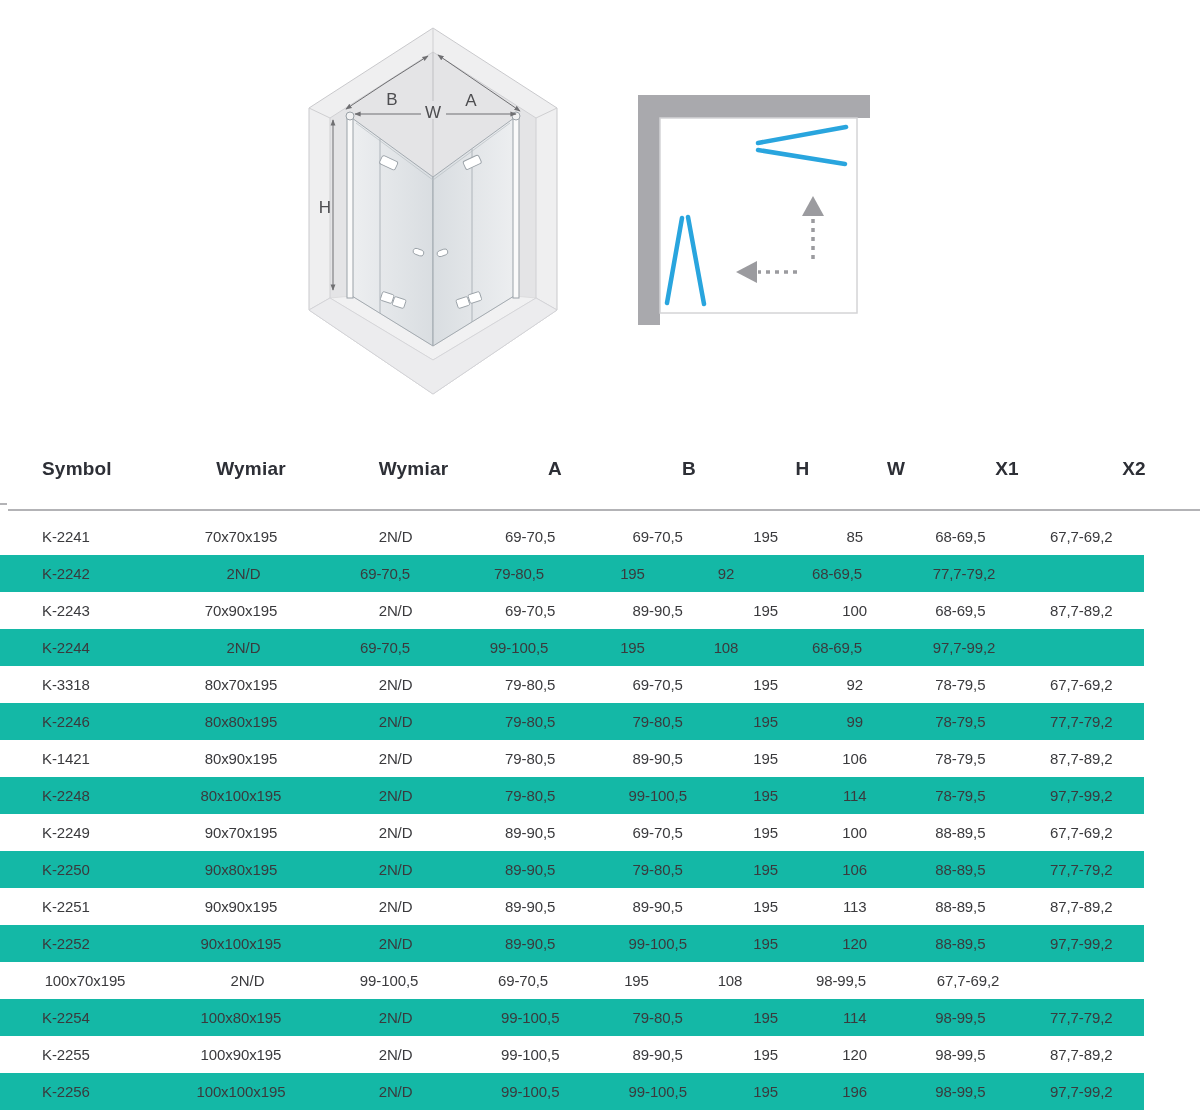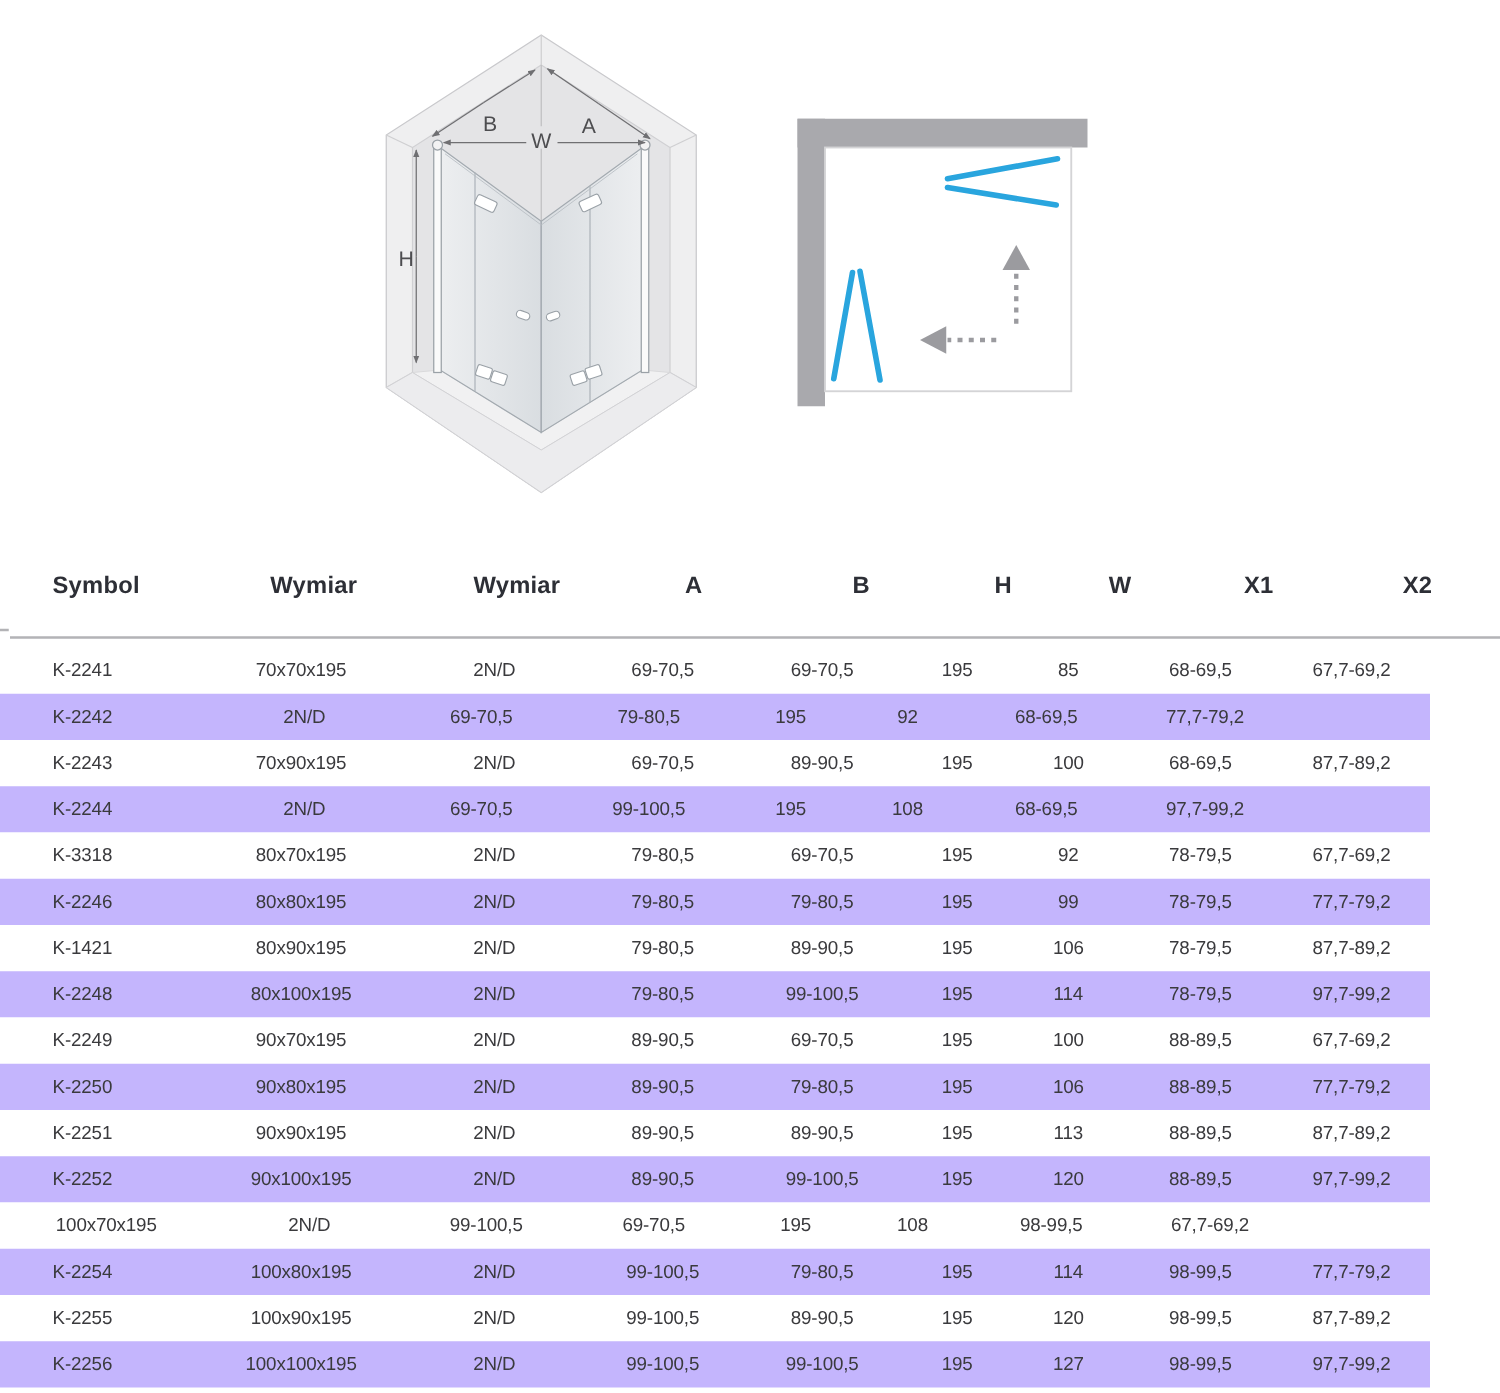--- a/index.html
+++ b/index.html
@@ -16,21 +16,21 @@
          font-size:19px;font-weight:bold;color:#2d2f36;letter-spacing:.2px;}
   .c0{width:166px;}.c1{width:170px;}.c2{width:155px;}.c3{width:128px;}
   .c4{width:140px;}.c5{width:87px;}.c6{width:100px;}.c7{width:122px;}.c8{width:132px;}
   .hcell.c0,.cell.c0{justify-content:flex-start;padding-left:42px;box-sizing:border-box;}
 
   .sep-nub{position:absolute;left:0;top:503px;width:7px;height:2px;background:#b3b3b6;}
   .sep-line{position:absolute;left:8px;right:0;top:509px;height:2px;background:#b3b3b6;}
 
   #rows{position:absolute;top:518px;left:0;width:1144px;}
   .trow{display:flex;height:37px;align-items:center;background:#ffffff;}
-  .trow.alt{background:#c4b5fd;}
+  .trow.alt{background:#14b8a6;}
   .cell{display:flex;align-items:center;justify-content:center;height:100%;
         font-size:15px;color:#3a3a3d;letter-spacing:-0.1px;}
 
   svg text{font-family:"Liberation Sans",sans-serif;}
 </style>
 </head>
 <body>
 
 <div id="stage">
 
@@ -310,19 +310,19 @@
         <div class="cell c7">98-99,5</div>
         <div class="cell c8">87,7-89,2</div>
       </div>
       <div class="trow alt">
         <div class="cell c0">K-2256</div>
         <div class="cell c1">100x100x195</div>
         <div class="cell c2">2N/D</div>
         <div class="cell c3">99-100,5</div>
         <div class="cell c4">99-100,5</div>
         <div class="cell c5">195</div>
-        <div class="cell c6">127</div>
+        <div class="cell c6">196</div>
         <div class="cell c7">98-99,5</div>
         <div class="cell c8">97,7-99,2</div>
       </div>
     </div>
 
 </div>
 
 </body></html>

